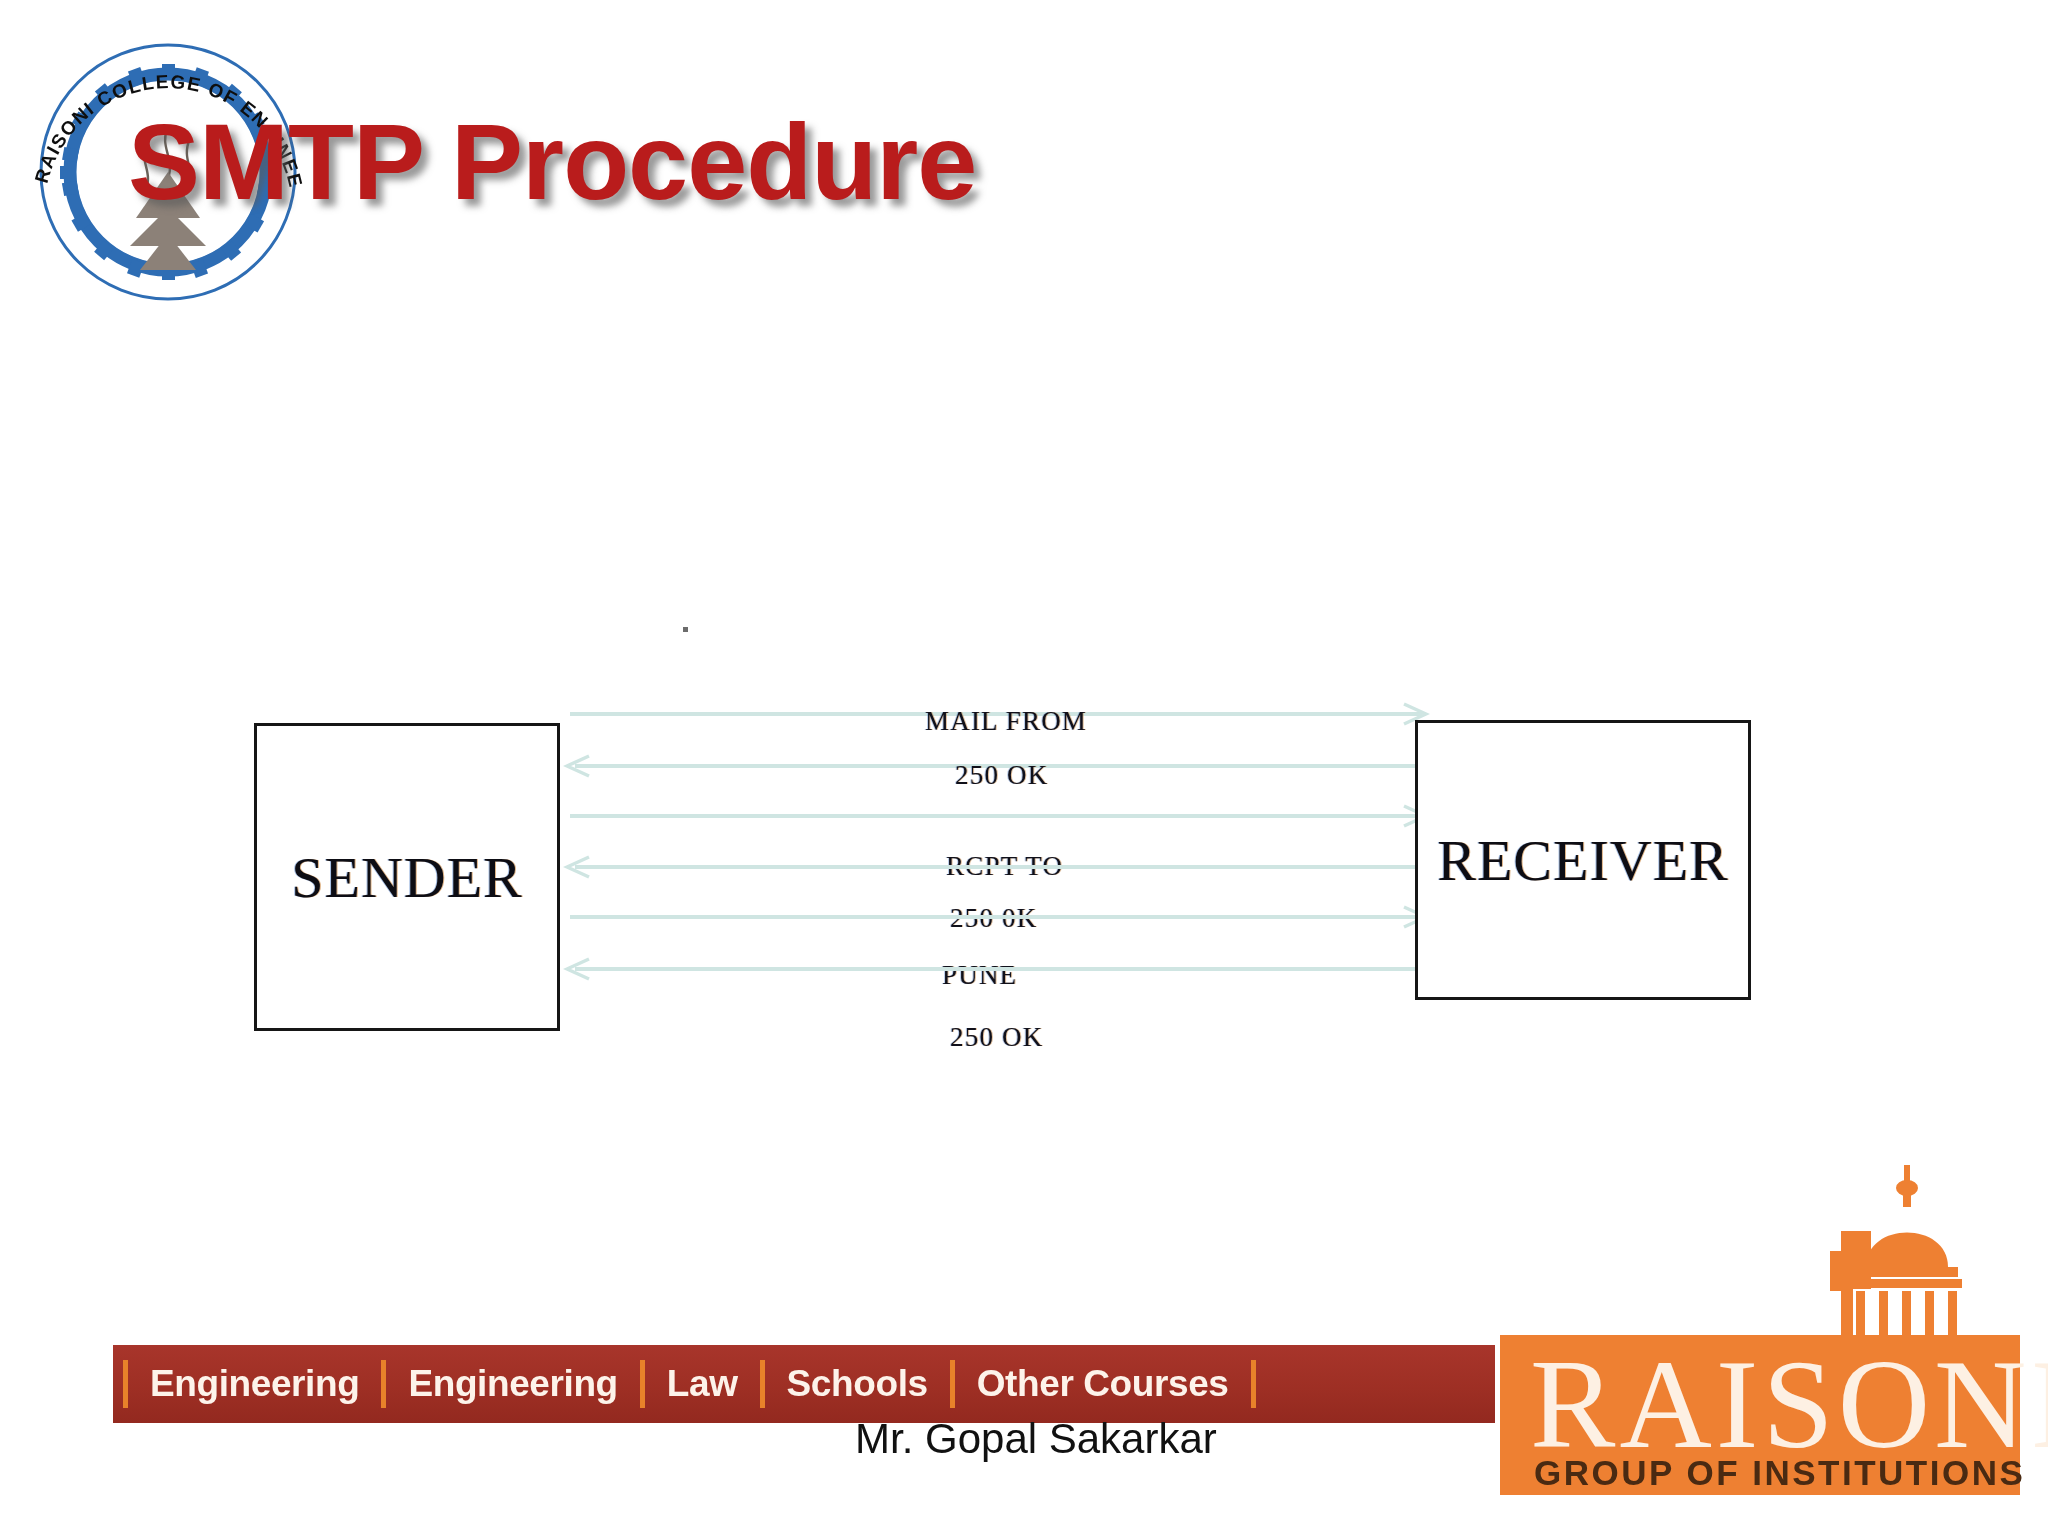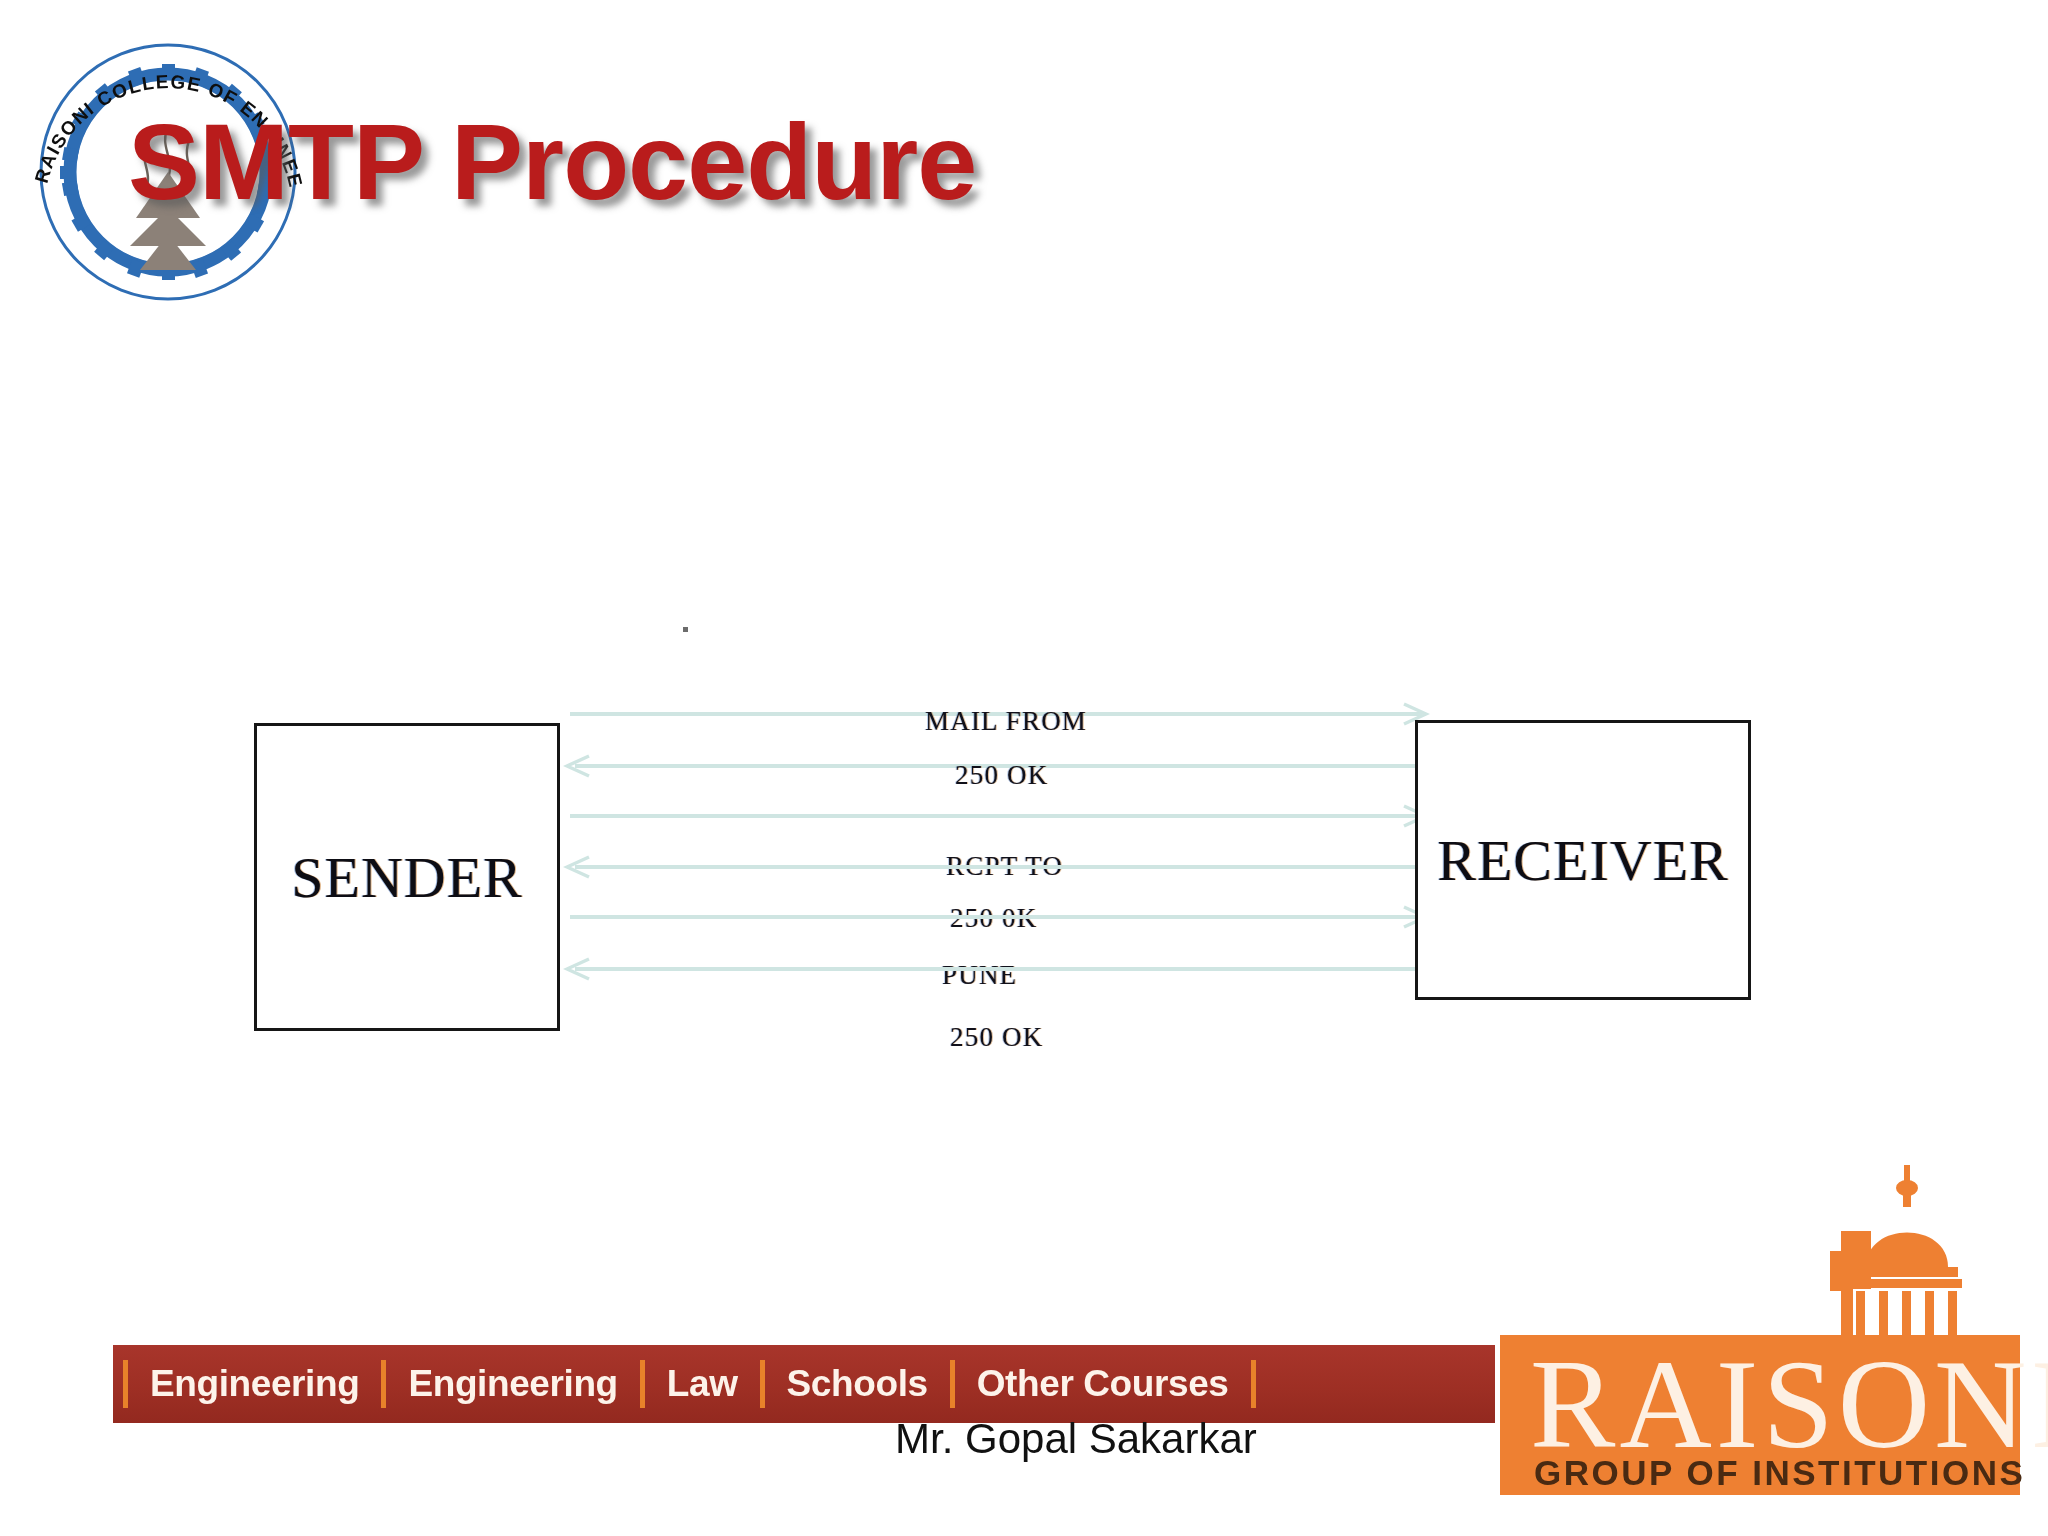--- a/index.html
+++ b/index.html
@@ -171,21 +171,20 @@
   }
 
   #presenter-name {
     position: absolute;
     left: 855px;
     top: 1415px;
     font-family: "Liberation Sans", sans-serif;
     font-size: 42px;
     color: #111111;
     white-space: nowrap;
-    margin-left: 40px;
   }
 
   
   #raisoni-logo {
     position: absolute;
     left: 1500px;
     top: 1155px;
     width: 548px;
     height: 360px;
   }

